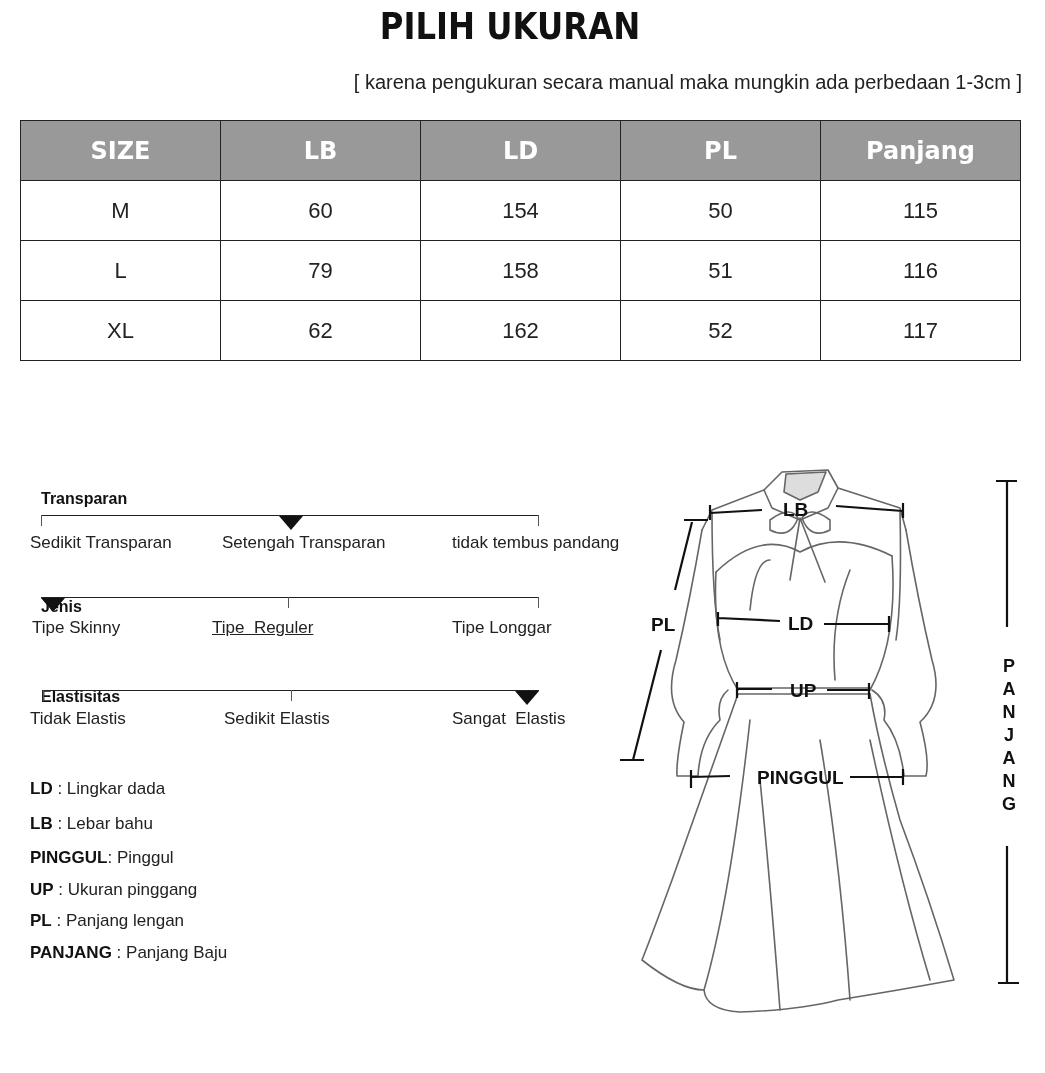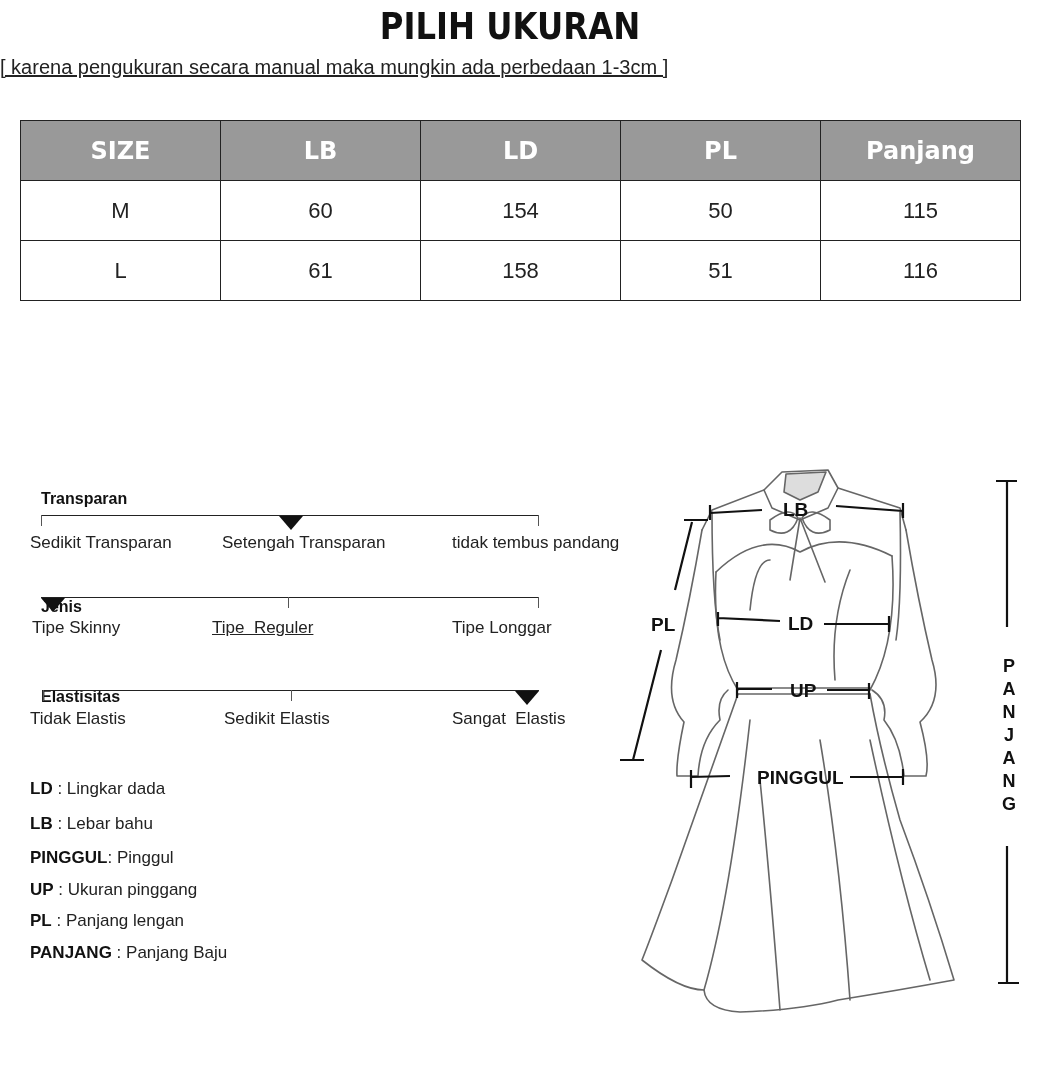--- a/index.html
+++ b/index.html
@@ -1,18 +1,18 @@
 <!DOCTYPE html>
 <html><head>
 <meta charset="utf-8">
 <style>
   html,body{margin:0;padding:0;background:#fff;}
   body{width:1045px;height:1073px;position:relative;overflow:hidden;font-family:"Liberation Sans",sans-serif;color:#111;}
   .title{position:absolute;left:0;top:4px;width:1020px;text-align:center;font-family:"DejaVu Sans",sans-serif;font-weight:bold;font-size:38px;letter-spacing:0px;transform:scaleX(0.85);transform-origin:510px 0;}
-  .subtitle{position:absolute;left:0;top:56px;width:1022px;text-align:left;font-size:20px;color:#222;text-decoration:underline;}
+  .subtitle{position:absolute;left:0;top:71px;width:1022px;text-align:right;font-size:20px;color:#222;}
   table.sz{position:absolute;left:20px;top:120px;width:1001px;border-collapse:collapse;table-layout:fixed;}
   table.sz th,table.sz td{border:1px solid #222;text-align:center;height:59px;padding:0;}
   table.sz th{background:#999;color:#fff;font-family:"DejaVu Sans",sans-serif;font-weight:bold;font-size:24px;}
   table.sz td{font-size:22px;color:#222;}
   .scale{position:absolute;}
   .scale .label{position:absolute;font-weight:bold;font-size:16px;}
   .scale .line{position:absolute;height:1px;background:#222;}
   .scale .tick{position:absolute;width:1px;height:11px;background:#555;}
   .scale .marker{position:absolute;width:0;height:0;border-left:12px solid transparent;border-right:12px solid transparent;border-top:14px solid #111;}
   .scale .opt{position:absolute;font-size:17px;color:#222;white-space:nowrap;}
@@ -40,24 +40,31 @@
   <tbody>
     <tr>
       <td>M</td>
       <td>60</td>
       <td>154</td>
       <td>50</td>
       <td>115</td>
     </tr>
     <tr>
       <td>L</td>
-      <td>61</td>
+      <td>79</td>
       <td>158</td>
       <td>51</td>
       <td>116</td>
+    </tr>
+    <tr>
+      <td>XL</td>
+      <td>62</td>
+      <td>162</td>
+      <td>52</td>
+      <td>117</td>
     </tr>
   </tbody>
 </table>
 
 <div class="scale" style="left:0;top:0;">
   <div class="label" style="left:41px;top:490px;">Transparan</div>
   <div class="line" style="left:41px;top:515px;width:498px;"></div>
   <div class="tick" style="left:41px;top:515px;"></div>
   <div class="tick" style="left:538px;top:515px;"></div>
   <div class="marker" style="left:279px;top:516px;"></div>

